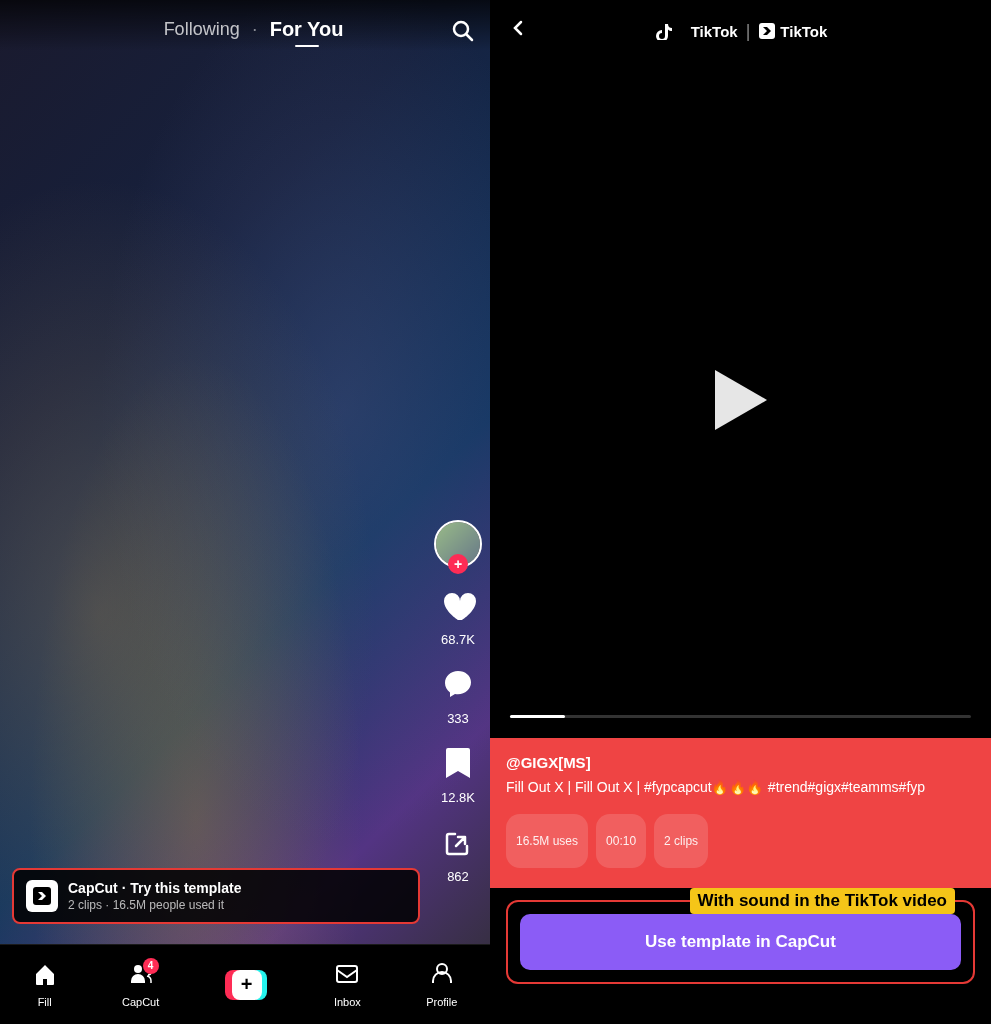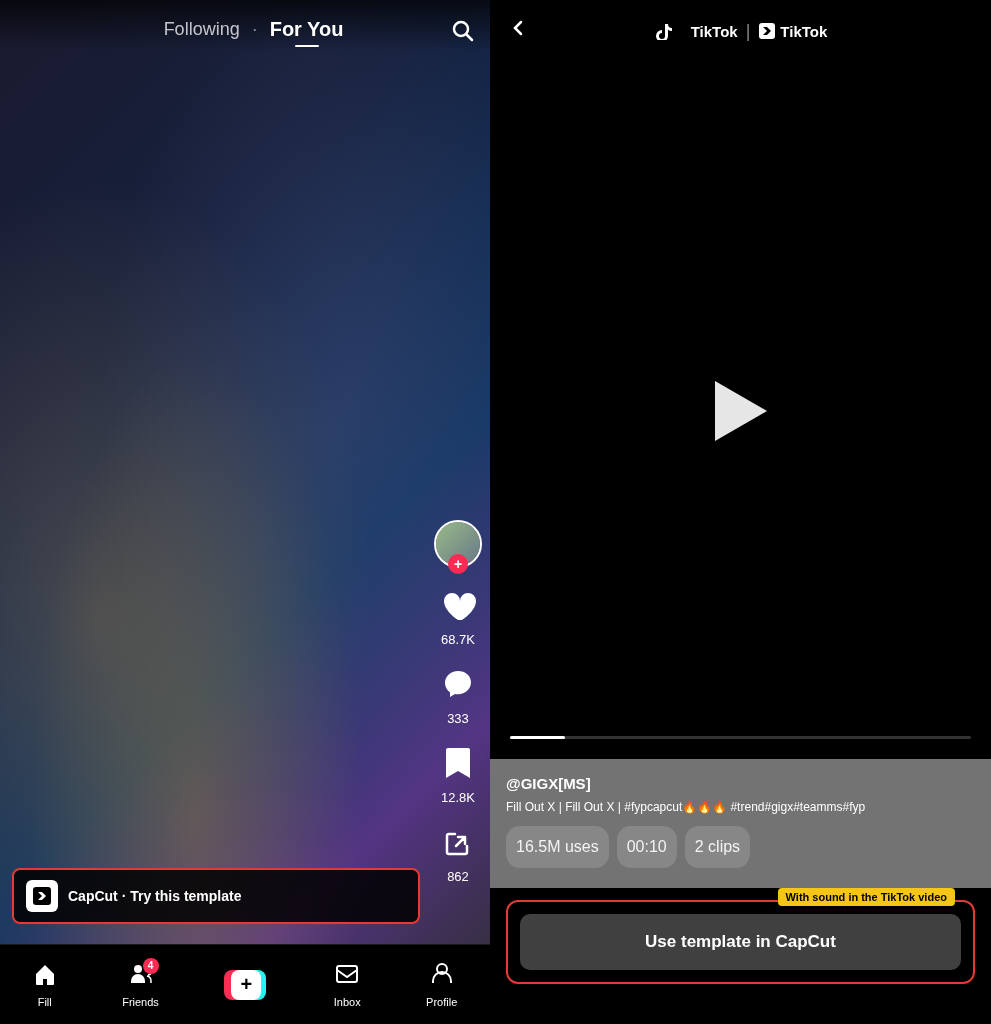--- a/index.html
+++ b/index.html
@@ -403,76 +403,76 @@
     .progress-bar-fill {
       height: 100%;
       background: #fff;
       border-radius: 2px;
       width: 12%;
     }
 
     
     .right-content {
       padding: 16px 16px 0;
-      background: #737373;
+      background: #ef4444;
     }
 
     .username {
       color: #fff;
       font-size: 15px;
       font-weight: 700;
       margin-bottom: 6px;
     }
 
     .video-description {
       color: #fff;
-      font-size: 12px;
+      font-size: 14px;
       line-height: 1.5;
-      margin-bottom: 10px;
+      margin-bottom: 16px;
     }
 
     .tags-row {
       display: flex;
       align-items: center;
       gap: 8px;
       flex-wrap: wrap;
       margin-bottom: 20px;
     }
 
     .tag-badge {
       background: rgba(255,255,255,0.15);
       color: rgba(255,255,255,0.9);
-      font-size: 16px;
-      padding: 12px 10px;
+      font-size: 12px;
+      padding: 20px 10px;
       border-radius: 14px;
     }
 
     
     .template-cta-wrapper {
       padding: 0 10px 30px;
       background: #000;
       position: relative;
     }
 
     .sound-badge {
       position: absolute;
       top: -14px;
       right: 18px;
       background: #f5c518;
       color: #000;
-      font-size: 11px;
+      font-size: 17px;
       font-weight: 600;
       padding: 3px 8px;
       border-radius: 4px;
       white-space: nowrap;
     }
 
     .use-template-btn {
       width: 100%;
-      background: #404040;
+      background: #8b5cf6;
       color: #fff;
       border: none;
       border-radius: 10px;
       padding: 18px;
       font-size: 17px;
       font-weight: 700;
       cursor: pointer;
       text-align: center;
     }
 
@@ -553,20 +553,21 @@
 
     <div class="capcut-banner">
       <div class="capcut-icon">
         <svg width="20" height="20" viewBox="0 0 20 20" fill="none">
           <rect x="1" y="1" width="18" height="18" rx="3" fill="#000"></rect>
           <path d="M6 6h4l4 4-4 4H6l4-4-4-4z" fill="white"></path>
         </svg>
       </div>
       <div class="capcut-text">
         <div class="capcut-title">CapCut · Try this template</div>
+        <div class="capcut-subtitle">2 clips · 16.5M people used it</div>
       </div>
     </div>
   </div>
 
   <div class="bottom-nav">
     <div class="nav-item">
       <div class="nav-item-icon">
         <svg width="24" height="24" viewBox="0 0 24 24" fill="white">
           <path d="M3 12L12 3l9 9v10a1 1 0 01-1 1h-6v-6H10v6H4a1 1 0 01-1-1V12z"></path>
         </svg>
@@ -576,21 +577,21 @@
 
     <div class="nav-item">
       <div class="nav-item-icon" style="position:relative;">
         <svg width="24" height="24" viewBox="0 0 24 24" fill="white">
           <circle cx="9" cy="7" r="4"></circle>
           <path d="M2 21v-2a7 7 0 0114 0v2"></path>
           <path d="M19 7a3 3 0 010 6M22 21v-2a5 5 0 00-4-4.9" stroke="white" stroke-width="1.5" fill="none"></path>
         </svg>
         <span class="badge">4</span>
       </div>
-      <span class="nav-item-label">Friends</span>
+      <span class="nav-item-label">CapCut</span>
     </div>
 
     <div class="nav-item">
       <div class="nav-add-btn">
         <div class="nav-add-bg-cyan" style="left:6px;"></div>
         <div class="nav-add-bg-pink" style="right:6px;"></div>
         <div class="nav-add-center">+</div>
       </div>
     </div>
 

